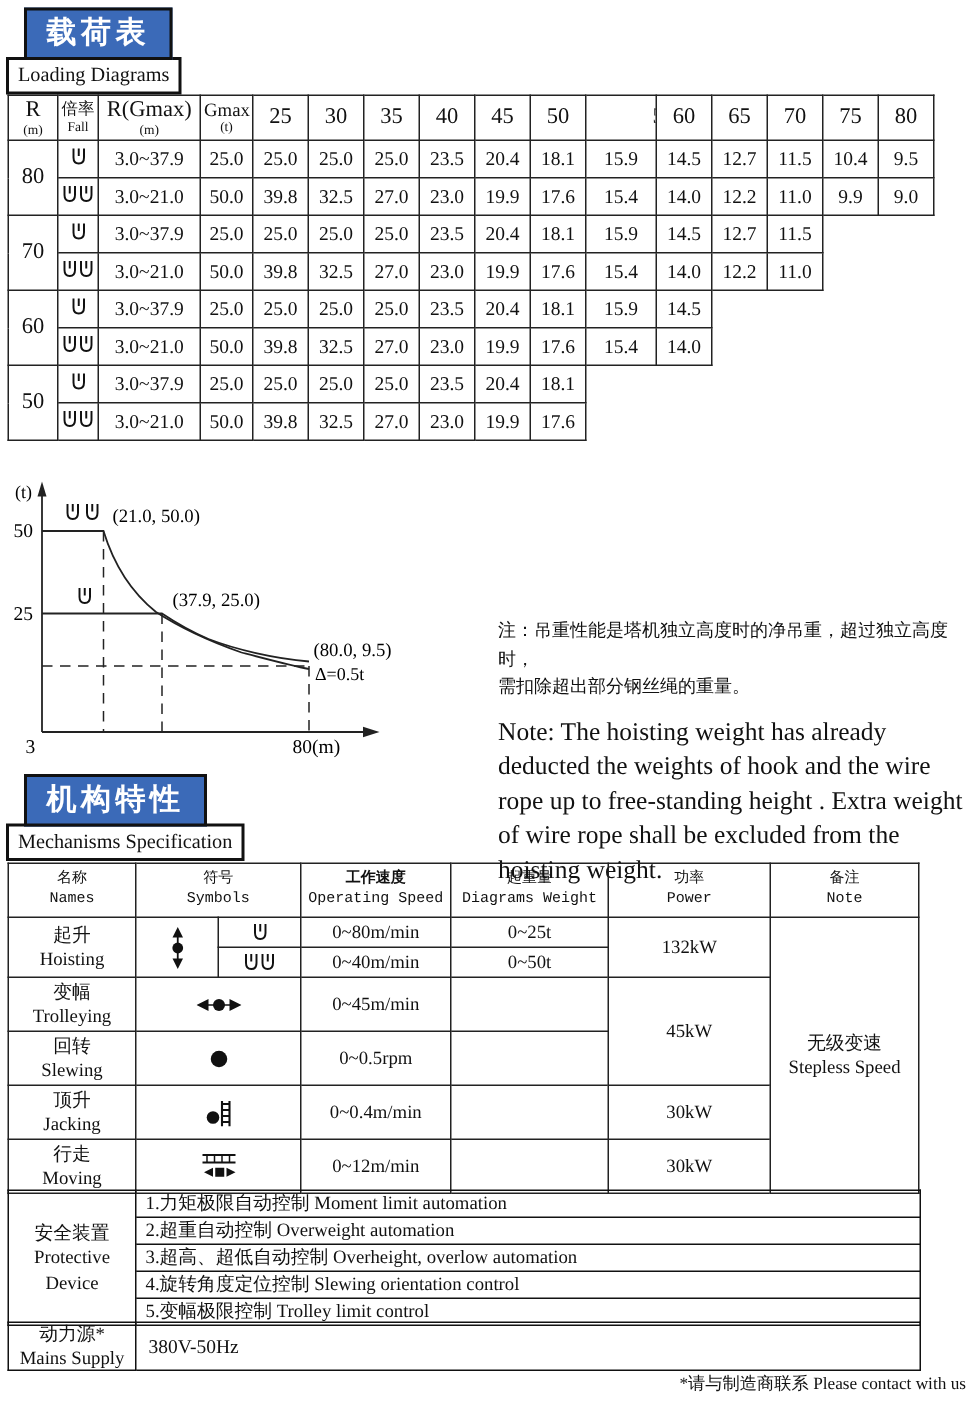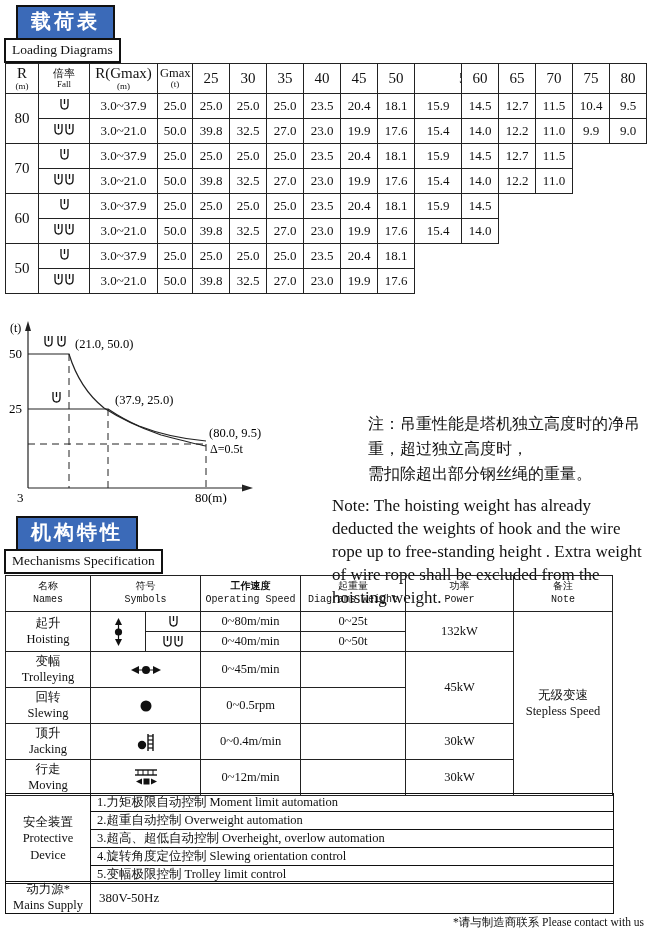--- a/index.html
+++ b/index.html
@@ -38,21 +38,21 @@
   .h-main { font-size: 15px; }
   .h-sub  { font-size: 9px; }
   .h-cn   { font-size: 11px; }
   .num-head { font-size: 15px; }
   .r-cell { font-size: 15px; }
   .no-border { border: none; }
 
   
   .chart-wrap { position: absolute; left: 5px; top: 316px; }
   .chart-note { position: absolute; left: 332px; top: 412px; width: 316px; }
-  .note-cn { font-size: 16px; line-height: 1.55; font-family: Liberation Serif, serif; margin-left: 36px; }
+  .note-cn { font-size: 12px; line-height: 1.55; font-family: Liberation Mono, monospace; }
   .note-en { font-size: 17px; line-height: 1.35; margin-top: 9px; }
 
   
   .mech-table { left: 5px; top: 575px; width: 607px; font-size: 12.5px; }
   .mech-table th { line-height: 1.25; font-size: 10px; height: 36px; font-family: Liberation Mono, monospace; }
   .mech-table .sub-row { height: 20px; }
   .mech-table .big-row { height: 36px; }
   .name-cell { line-height: 1.25; }
   .sym-cell svg { display: block; margin: 0 auto; }
 
@@ -78,21 +78,21 @@
     <div class="title-en">Loading Diagrams</div>
   </div>
 
   <table class="loading-table">
     <thead>
       <tr>
         <th style="width:33px">
           <div class="h-main">R</div>
           <div class="h-sub">(m)</div>
         </th>
-        <th style="width:51px">
+        <th style="width:27px">
           <div class="h-cn">倍率</div>
           <div class="h-sub">Fall</div>
         </th>
         <th style="width:68px">
           <div class="h-main">R(Gmax)</div>
           <div class="h-sub">(m)</div>
         </th>
         <th style="width:35px">
           <div style="font-size:12.5px">Gmax</div>
           <div class="h-sub">(t)</div>

